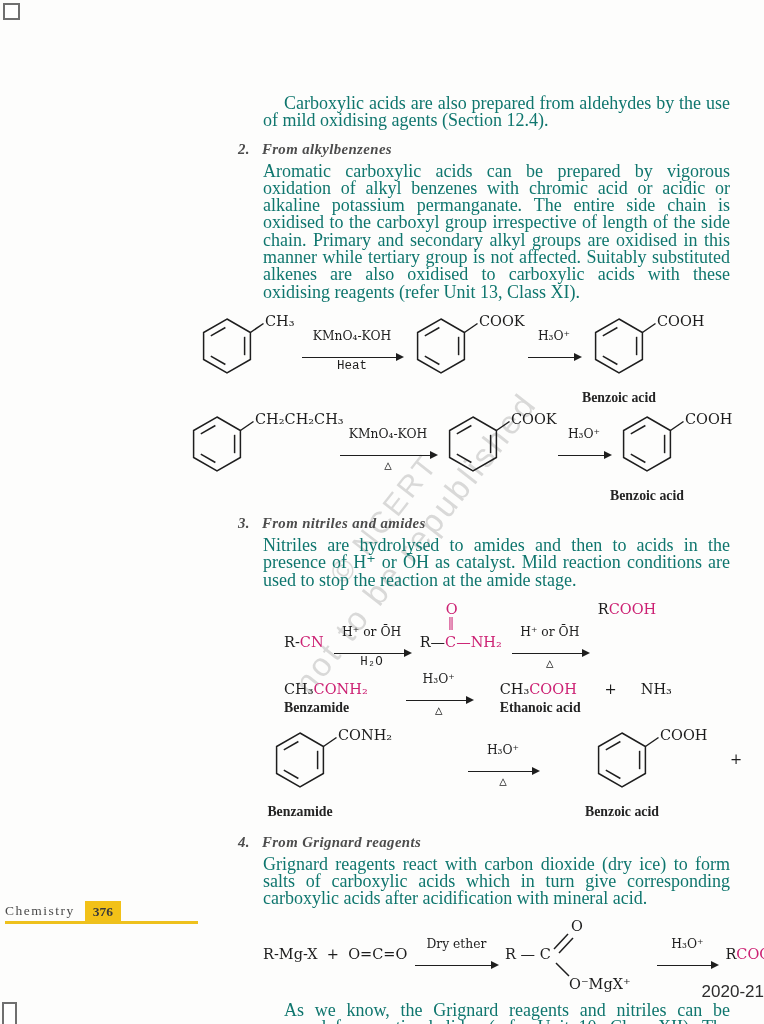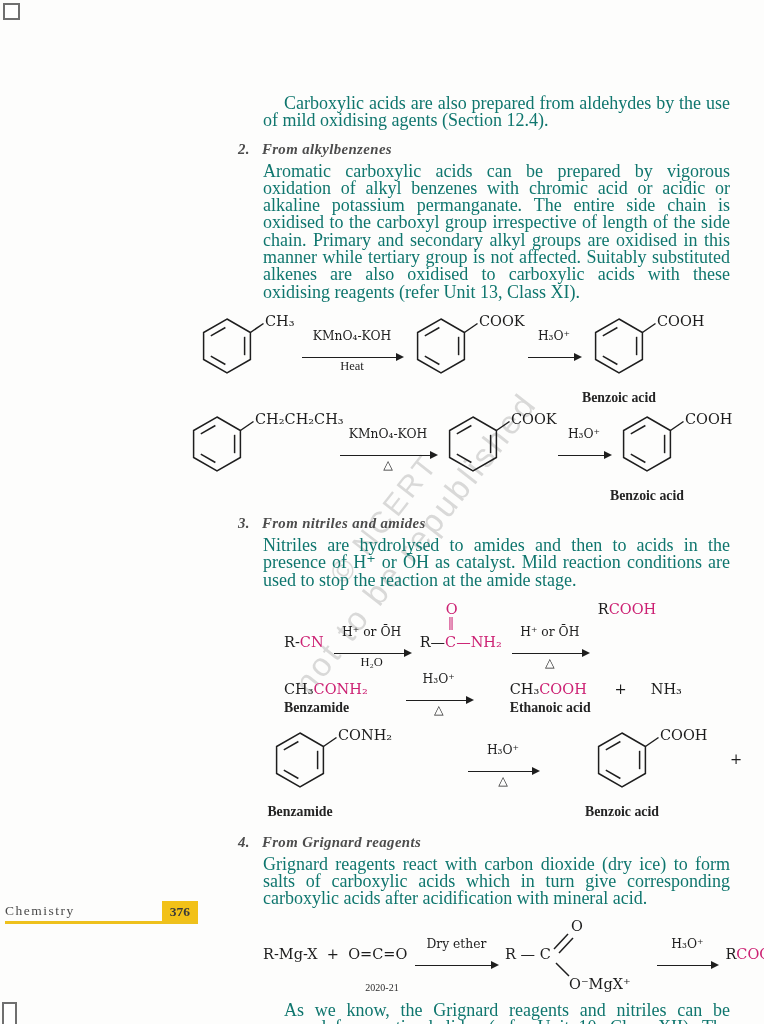--- a/index.html
+++ b/index.html
@@ -55,21 +55,21 @@
   .scheme-grig { margin:2px 0 0 25px; gap:8px; }
 
   
   .rx-arrow { display:flex; flex-direction:column; align-items:center; }
   .arr-top { font-family:"DejaVu Serif",serif; font-size:12.3px; color:#1e1e1e; white-space:nowrap; margin-bottom:14px; }
   .arr-line { height:0; border-top:1.6px solid #1e1e1e; position:relative; }
   .arr-line::after {
     content:""; position:absolute; right:-2px; top:-5px; width:0; height:0;
     border-left:8px solid #1e1e1e; border-top:4.3px solid transparent; border-bottom:4.3px solid transparent;
   }
-  .arr-bot { font-family:Liberation Serif, serif; font-size:12.5px; color:#1e1e1e; min-height:16px; margin-top:1px; }
+  .arr-bot { font-family:Liberation Mono, monospace; font-size:12.5px; color:#1e1e1e; min-height:16px; margin-top:1px; }
 
   
   svg.ring-svg { overflow:visible; display:block; }
   .hex { fill:none; stroke:#1e1e1e; stroke-width:1.5; }
   .bond { stroke:#1e1e1e; stroke-width:1.5; }
   text.sub { font-family:"DejaVu Serif",serif; font-size:14.5px; fill:#1c1c1c; }
   .ring-col { display:flex; flex-direction:column; align-items:flex-start; }
   .ring-col .mol-label { margin-left:32px; transform:translateX(-50%); }
   .mol-label { font-size:13.8px; color:#242424; white-space:nowrap;font-weight:bold; }
 
@@ -84,27 +84,27 @@
   
   svg.salt-svg { overflow:visible; display:block; }
   svg.salt-svg text { font-family:"DejaVu Serif",serif; font-size:14.5px; fill:#1c1c1c; }
 
   .pre { white-space:pre; }
 
   
   .footer-bar {
     position:absolute; left:5px; top:901px; width:193px;
     border-bottom:3px solid #eec11d;
-    display:flex; justify-content:space-between; align-items:flex-end; gap:10px;
+    display:flex; justify-content:flex-start; align-items:flex-end; gap:10px;
   }
   .footer-subject { font-size:13.5px; letter-spacing:1.5px; color:#4a4a4a; padding-bottom:2px; }
   .footer-page { background:#f2c118; font-size:13.5px; font-weight:bold; color:#3a3a3a; padding:3px 8px 1px; }
   .footer-year {
-    position:absolute; left:0; top:982px; width:100%; text-align:center;
-    font-family:Liberation Serif, serif; font-size:10px; color:#2c2c2c;
+    position:absolute; left:0; top:982px; width:100%; text-align:right;
+    font-family:Liberation Sans, sans-serif; font-size:17px; color:#2c2c2c;
   }
 </style>
 </head>
 <body>
 
 <svg width="0" height="0" style="position:absolute" aria-hidden="true">
   <defs>
     <g id="benzring">
       <polygon class="hex" points="32,9 55.4,22.5 55.4,49.5 32,63 8.6,49.5 8.6,22.5"></polygon>
       <line class="bond" x1="15.8" y1="25.9" x2="30.4" y2="17.5"></line>
@@ -220,21 +220,21 @@
     <div class="scheme scheme-eth">
       <div class="chem-col">
         <span class="formula"><span>CH₃</span><span class="pink">CONH₂</span></span>
         <span class="mol-label">Benzamide</span>
       </div>
       <div class="rx-arrow" style="margin-top:-9px;margin-left:14px">
         <div class="arr-top">H₃O⁺</div>
         <div class="arr-line" style="width:66px"></div>
         <div class="arr-bot">△</div>
       </div>
-      <div class="chem-col" style="margin-left:14px">
+      <div class="chem-col" style="margin-left:4px">
         <span class="formula"><span>CH₃</span><span class="pink">COOH</span></span>
         <span class="mol-label">Ethanoic acid</span>
       </div>
       <span class="formula">+</span>
       <span class="formula">NH₃</span>
     </div>
 
     <div class="scheme scheme-benz">
       <div class="ring-col">
         <svg class="ring-svg" width="138" height="80">

